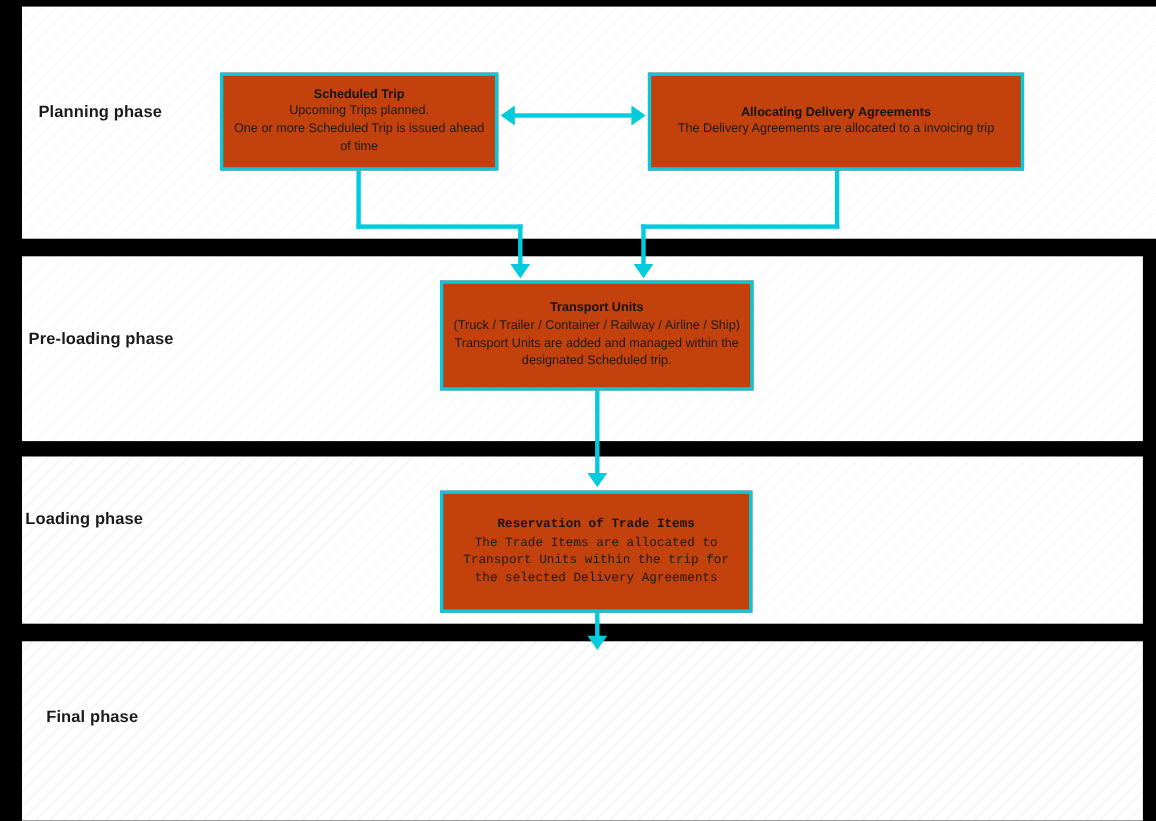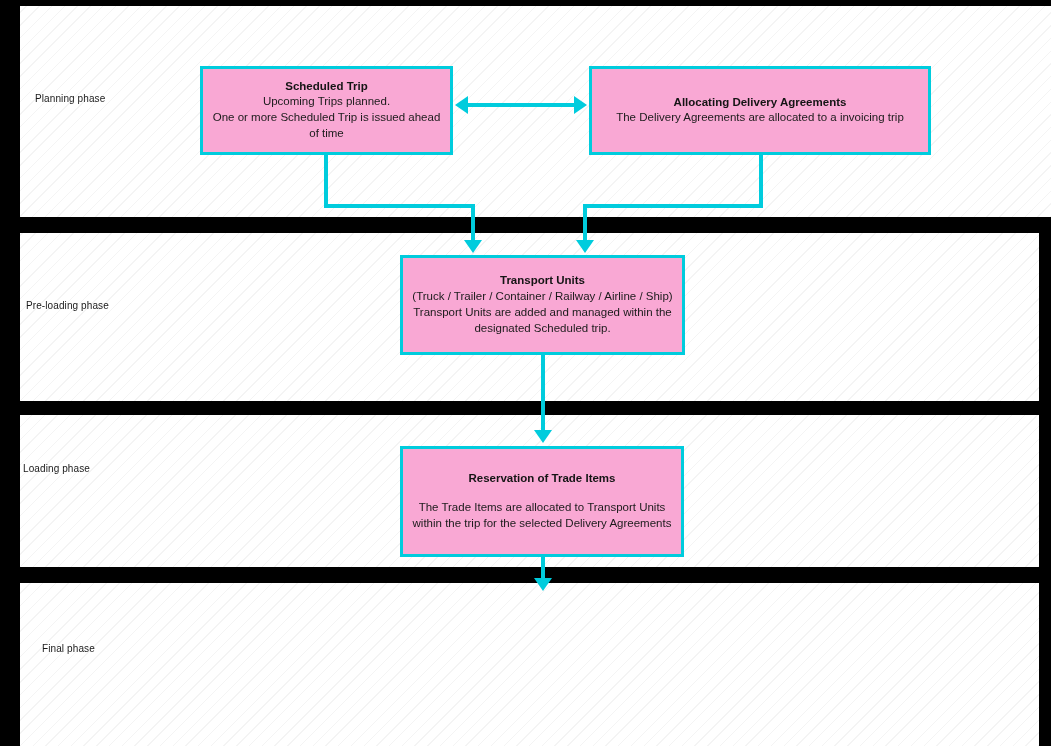--- a/index.html
+++ b/index.html
@@ -30,32 +30,32 @@
         rgba(0,0,0,0.045) 0px,
         rgba(0,0,0,0.045) 1px,
         rgba(0,0,0,0.0) 1px,
         rgba(0,0,0,0.0) 9px
     );
     overflow: hidden;
   }
 
   .band-label {
     position: absolute;
-    font-size: 10px;
-    font-weight: normal;
+    font-size: 15px;
+    font-weight: bold;
     color: #1a1a1a;
     white-space: nowrap;
     letter-spacing: 0.1px;
   }
 
   
   .node {
     position: absolute;
     box-sizing: border-box;
-    background: #f9a8d4;
+    background: #c2410c;
     border: 3px solid #00ccdd;
     display: flex;
     flex-direction: column;
     align-items: center;
     justify-content: center;
     text-align: center;
     padding: 20px 6px;
   }
   .node-title {
     font-size: 11.5px;
@@ -154,20 +154,20 @@
     <div class="node-body">The Delivery Agreements are allocated to a invoicing trip</div>
   </div>
 
   <div class="node" style="left:400px; top:255px; width:285px; height:100px;">
     <div class="node-title">Transport Units</div>
     <div class="node-body">(Truck / Trailer / Container / Railway / Airline / Ship)</div>
     <div class="gap-sm"></div>
     <div class="node-body">Transport Units are added and managed within the designated Scheduled trip.</div>
   </div>
 
-  <div class="node" style="left:400px; top:446px; width:284px; height:111px;">
+  <div class="node" style="left:400px; top:446px; width:284px; height:111px;font-family:Liberation Mono, monospace;">
     <div class="node-title">Reservation of Trade Items</div>
     <div class="gap-sm"></div>
     <div class="node-body">The Trade Items are allocated to Transport Units within the trip for the selected Delivery Agreements</div>
   </div>
 
 
 </div>
 
 </body></html>

